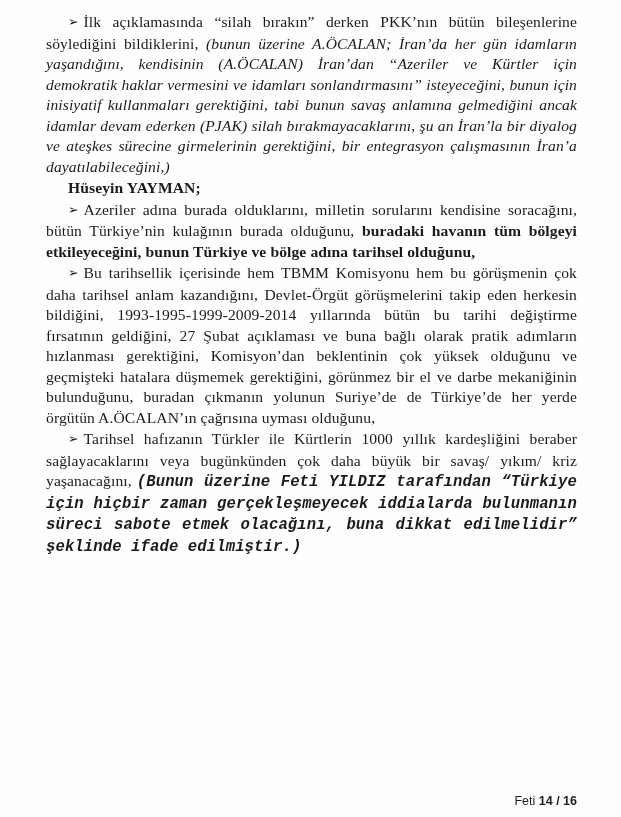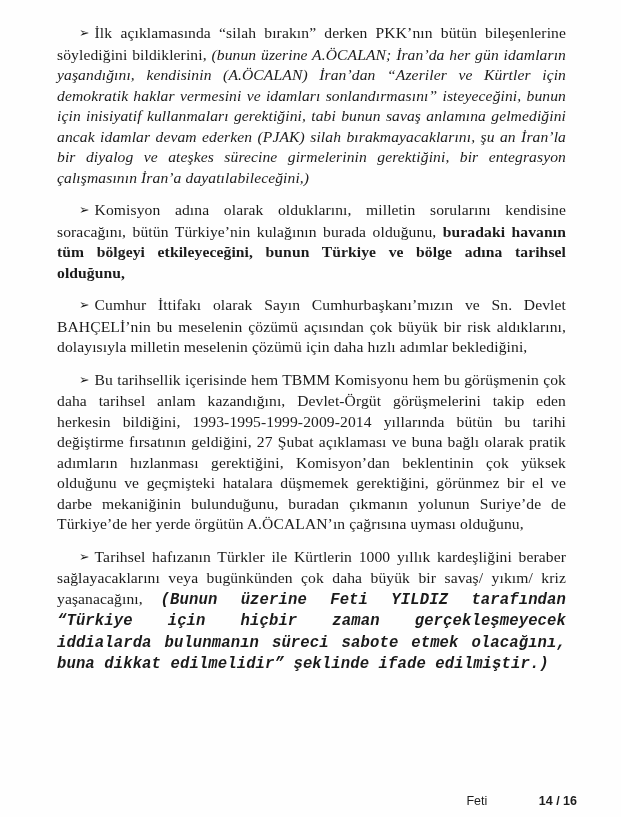--- a/index.html
+++ b/index.html
@@ -20,21 +20,21 @@
     position: absolute;
     top: 11px;
     left: 45px;
     width: 533px;
     text-align: justify;
     font-size: 15.6px;
     line-height: 20.5px;
     letter-spacing: 0.1px;
   }
   .doc-body p {
-    margin: 12px;
+    margin: 1px;
     text-indent: 22px;
   }
   .bullet-glyph {
     font-family: "DejaVu Sans", sans-serif;
     font-size: 12.5px;
     padding-right: 5px;
     position: relative;
     top: -1px;
   }
   .run-normal { font-style: normal; font-weight: normal; }
@@ -44,30 +44,30 @@
   p.heading { font-weight: bold; }
   .footer {
     position: absolute;
     right: 44px;
     bottom: 9px;
     font-family: "Liberation Sans", sans-serif;
     font-size: 12.5px;
     color: #1d1d1d;
     white-space: nowrap;
   }
-  .footer .page-num { font-weight: bold; margin-left: 48px; }
+  .footer .page-num { font-weight: bold; }
 </style>
 </head>
 <body>
 
 <div class="page">
   <div class="doc-body" id="doc-body">
       <p><span class="bullet-glyph">➢</span><span class="run-normal">İlk açıklamasında “silah bırakın” derken PKK’nın bütün bileşenlerine söylediğini bildiklerini, </span><span class="run-italic">(bunun üzerine A.ÖCALAN; İran’da her gün idamların yaşandığını, kendisinin (A.ÖCALAN) İran’dan “Azeriler ve Kürtler için demokratik haklar vermesini ve idamları sonlandırmasını” isteyeceğini, bunun için inisiyatif kullanmaları gerektiğini, tabi bunun savaş anlamına gelmediğini ancak idamlar devam ederken (PJAK) silah bırakmayacaklarını, şu an İran’la bir diyalog ve ateşkes sürecine girmelerinin gerektiğini, bir entegrasyon çalışmasının İran’a dayatılabileceğini,)</span></p>
-      <p><span class="bullet-glyph">➢</span><span class="run-normal">Komisyon adına olarak olduklarını, milletin sorularını kendisine soracağını, bütün Türkiye’nin kulağının burada olduğunu, </span><span class="run-bold">buradaki havanın tüm bölgeyi etkileyeceğini, bunun Türkiye ve bölge adına tarihsel olduğunu,</span></p>
-      <p><span class="bullet-glyph">➢</span><span class="run-normal">Cumhur İttifakı olarak Sayın Cumhurbaşkanı’mızın ve Sn. Devlet BAHÇELİ’nin bu meselenin çözümü açısından çok büyük bir risk aldıklarını, dolayısıyla milletin meselenin çözümü için daha hızlı adımlar beklediğini,</span></p>
+      <p class="heading"><span class="run-bold">Hüseyin YAYMAN;</span></p>
+      <p><span class="bullet-glyph">➢</span><span class="run-normal">Azeriler adına burada olduklarını, milletin sorularını kendisine soracağını, bütün Türkiye’nin kulağının burada olduğunu, </span><span class="run-bold">buradaki havanın tüm bölgeyi etkileyeceğini, bunun Türkiye ve bölge adına tarihsel olduğunu,</span></p>
       <p><span class="bullet-glyph">➢</span><span class="run-normal">Bu tarihsellik içerisinde hem TBMM Komisyonu hem bu görüşmenin çok daha tarihsel anlam kazandığını, Devlet-Örgüt görüşmelerini takip eden herkesin bildiğini, 1993-1995-1999-2009-2014 yıllarında bütün bu tarihi değiştirme fırsatının geldiğini, 27 Şubat açıklaması ve buna bağlı olarak pratik adımların hızlanması gerektiğini, Komisyon’dan beklentinin çok yüksek olduğunu ve geçmişteki hatalara düşmemek gerektiğini, görünmez bir el ve darbe mekaniğinin bulunduğunu, buradan çıkmanın yolunun Suriye’de de Türkiye’de her yerde örgütün A.ÖCALAN’ın çağrısına uyması olduğunu,</span></p>
       <p><span class="bullet-glyph">➢</span><span class="run-normal">Tarihsel hafızanın Türkler ile Kürtlerin 1000 yıllık kardeşliğini beraber sağlayacaklarını veya bugünkünden çok daha büyük bir savaş/ yıkım/ kriz yaşanacağını, </span><span class="run-bold-italic">(Bunun üzerine Feti YILDIZ tarafından “Türkiye için hiçbir zaman gerçekleşmeyecek iddialarda bulunmanın süreci sabote etmek olacağını, buna dikkat edilmelidir” şeklinde ifade edilmiştir.)</span></p>
     </div>
   <div class="footer">
     <span>Feti</span>
     <span> </span><span class="page-num">14 / 16</span>
   </div>
 </div>
 
 </body></html>

